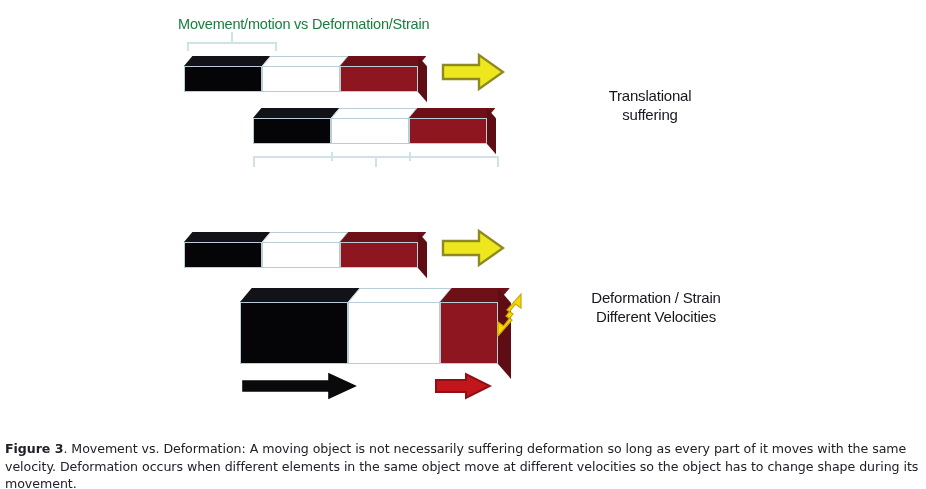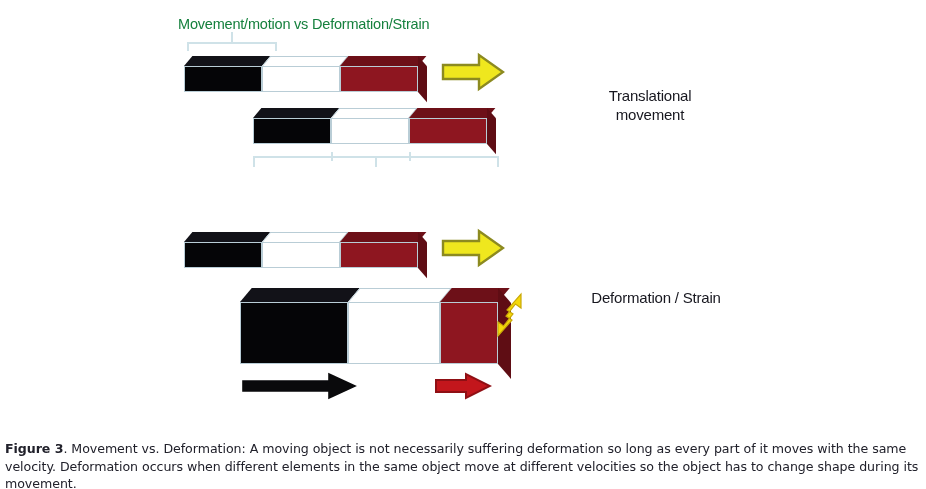--- a/index.html
+++ b/index.html
@@ -185,21 +185,21 @@
     <div class="hline" style="top:4px;"></div>
     <div class="tick" style="left:0px;   top:4px; height:11px;"></div>
     <div class="tick" style="left:78px;  top:0px; height:9px;"></div>
     <div class="tick" style="left:122px; top:4px; height:11px;"></div>
     <div class="tick" style="left:156px; top:0px; height:9px;"></div>
     <div class="tick" style="left:244px; top:4px; height:11px;"></div>
   </div>
 
   <div class="side-label" id="label-translational">
     <span class="ln">Translational</span>
-    <span class="ln">movement</span>
+    <span class="ln">suffering</span>
   </div>
 
   <div class="bar3d" id="bar-p2-before" style="left:184px; top:232px; width:256px; height:36px;">
     <div class="seg c-black" style="left:0px; top:0px; width:78px; height:36px;">
       <div class="face-top" style="height:10px; top:0px; left:0px; transform: skewX(-40deg); transform-origin: bottom left;"></div>
       <div class="face-front" style="top:10px; height:26px;"></div>
     </div>
     <div class="seg c-white" style="left:78px; top:0px; width:78px; height:36px;">
       <div class="face-top" style="height:10px; top:0px; left:0px; transform: skewX(-40deg); transform-origin: bottom left; border:1px solid #b9cdd6; border-bottom:none;"></div>
       <div class="face-front" style="top:10px; height:26px;"></div>
@@ -238,17 +238,18 @@
   <svg class="arrow-black" style="left:241px; top:372px;" width="116" height="28" viewBox="0 0 116 28">
     <polygon points="2,9 88,9 88,2 114,14 88,26 88,19 2,19" fill="#0a0a0c" stroke="#0a0a0c" stroke-width="1.6" stroke-linejoin="miter"></polygon>
   </svg>
 
   <svg class="arrow-red" style="left:434px; top:372px;" width="58" height="28" viewBox="0 0 58 28">
     <polygon points="2,8 32,8 32,2 56,14 32,26 32,20 2,20" fill="#c3161c" stroke="#8f0f14" stroke-width="2" stroke-linejoin="miter"></polygon>
   </svg>
 
   <div class="side-label" id="label-deformation">
     <span class="ln">Deformation / Strain</span>
+    <span class="ln">Different Velocities</span>
   </div>
 
 </div>
 
 <div class="caption"><b>Figure 3</b><span>. Movement vs. Deformation: A moving object is not necessarily suffering deformation so long as every part of it moves with the same velocity. Deformation occurs when different elements in the same object move at different velocities so the object has to change shape during its movement.</span></div>
 
 </body></html>

